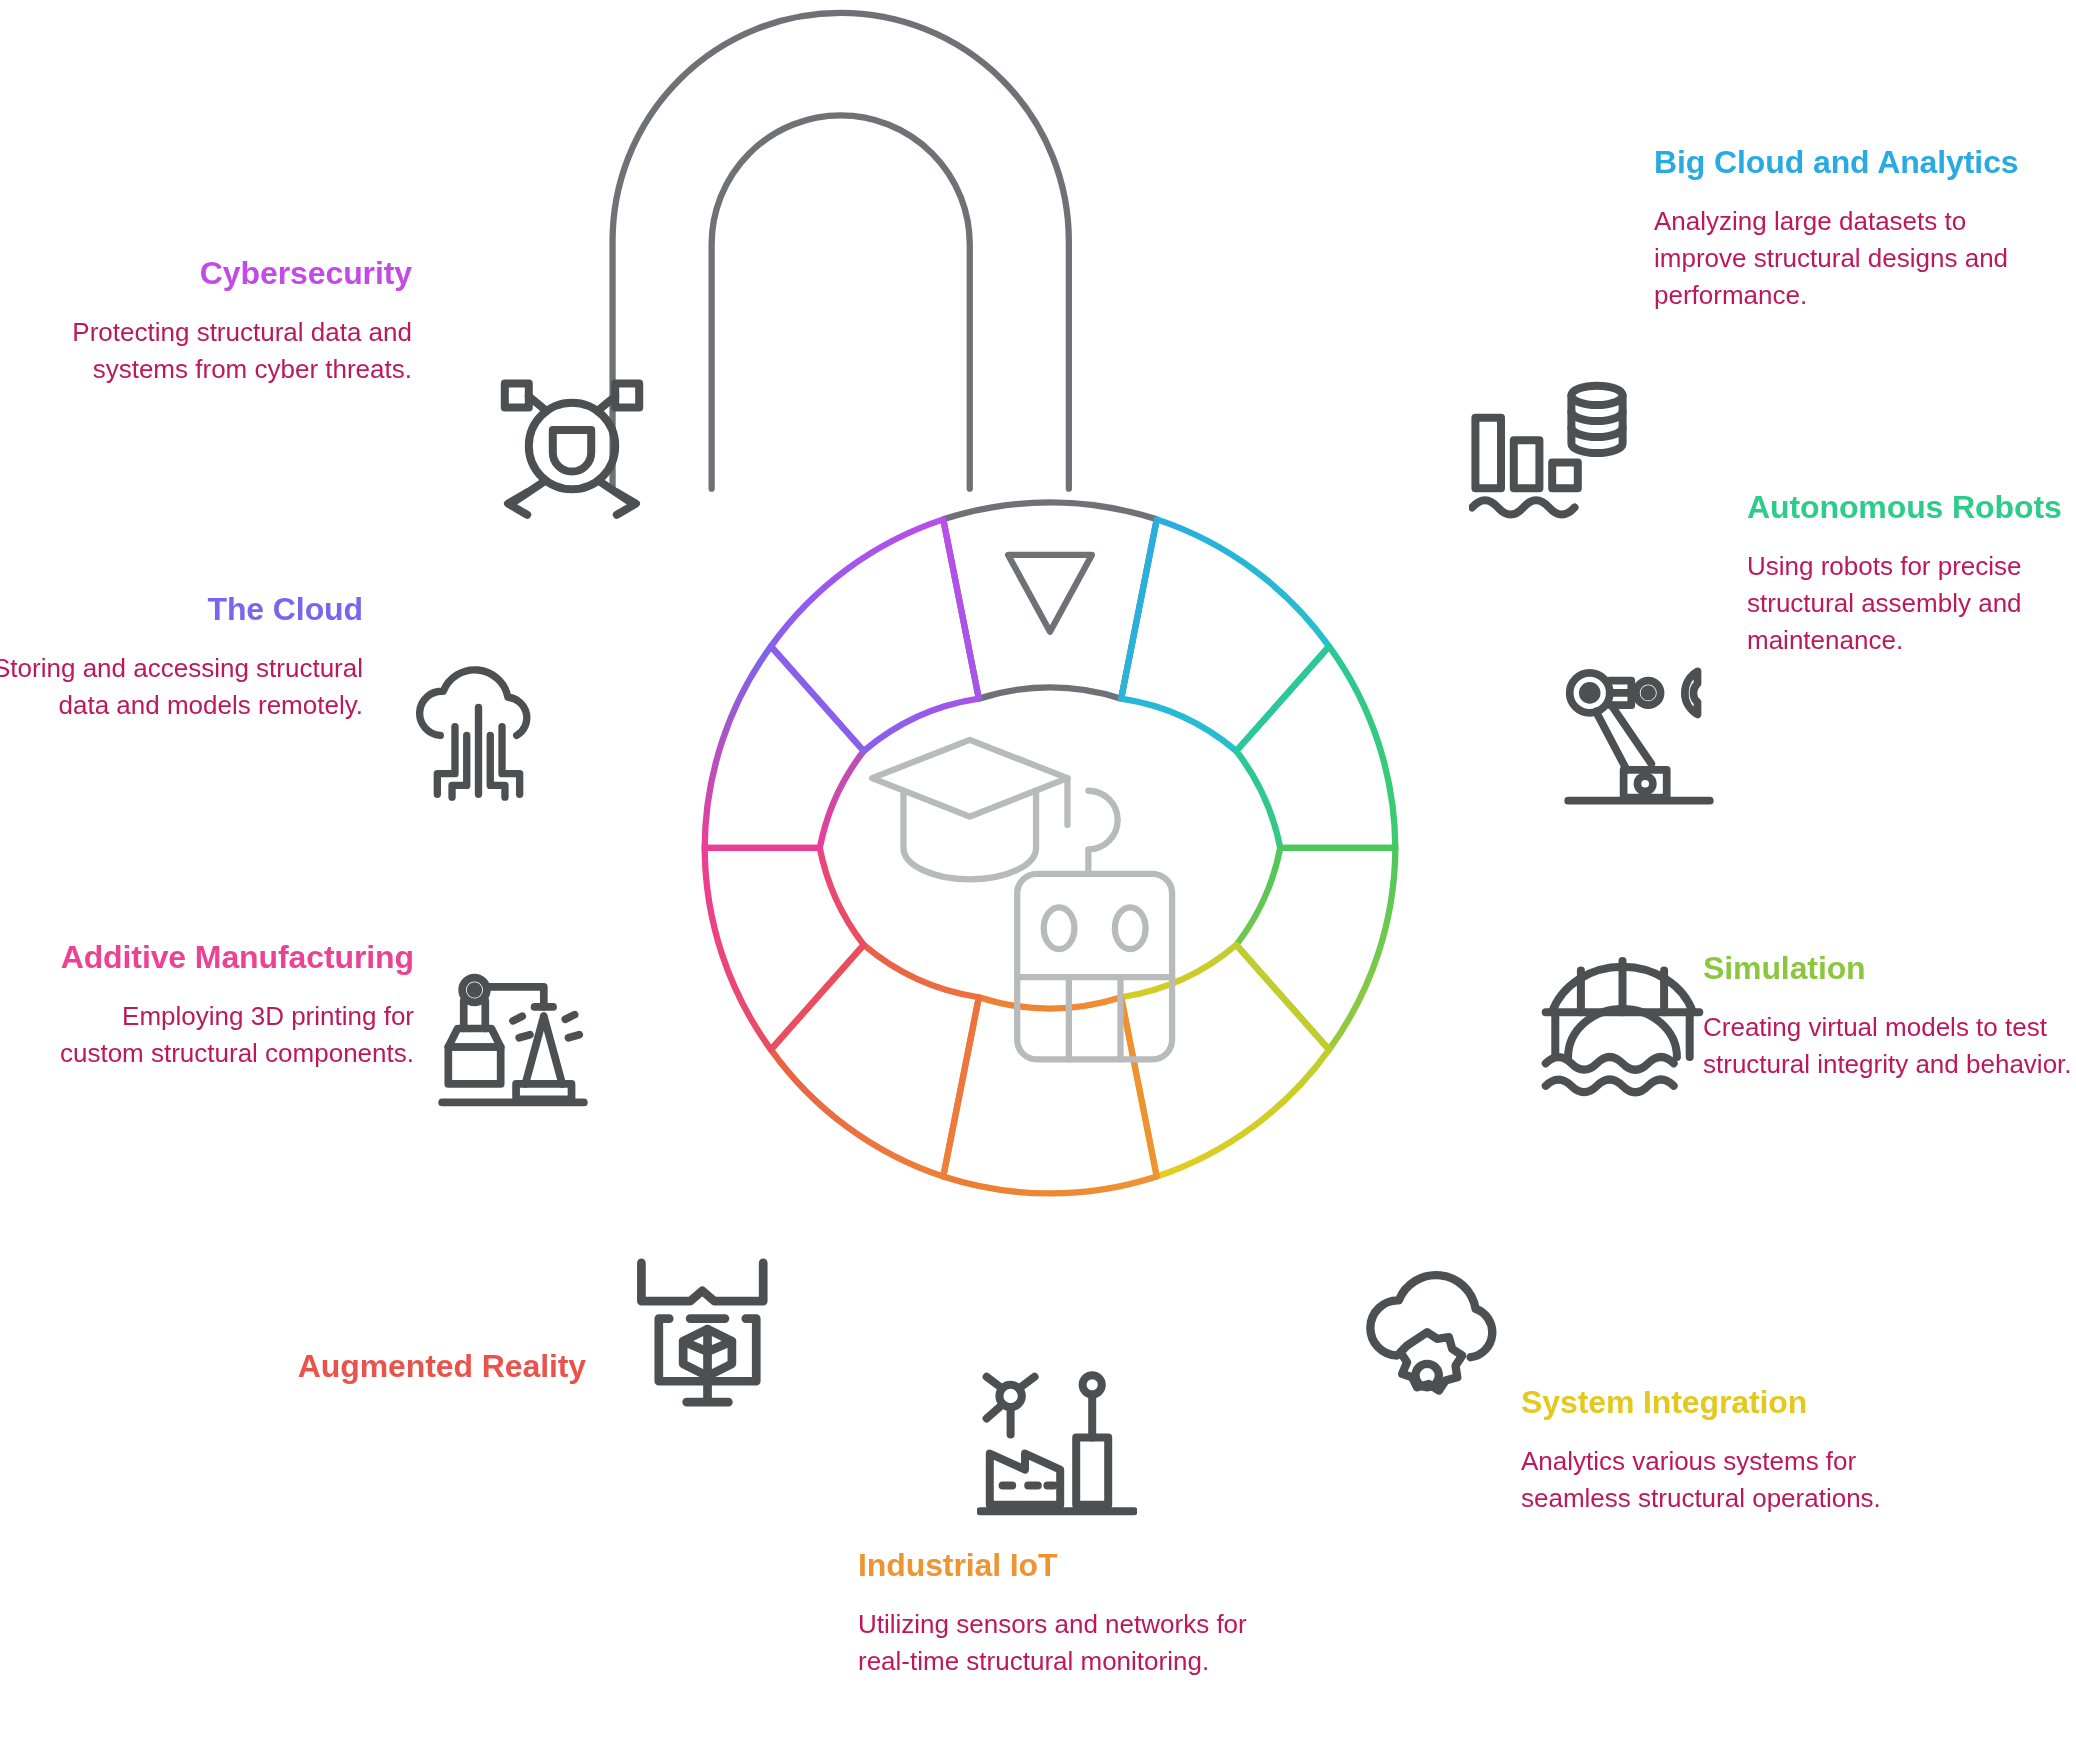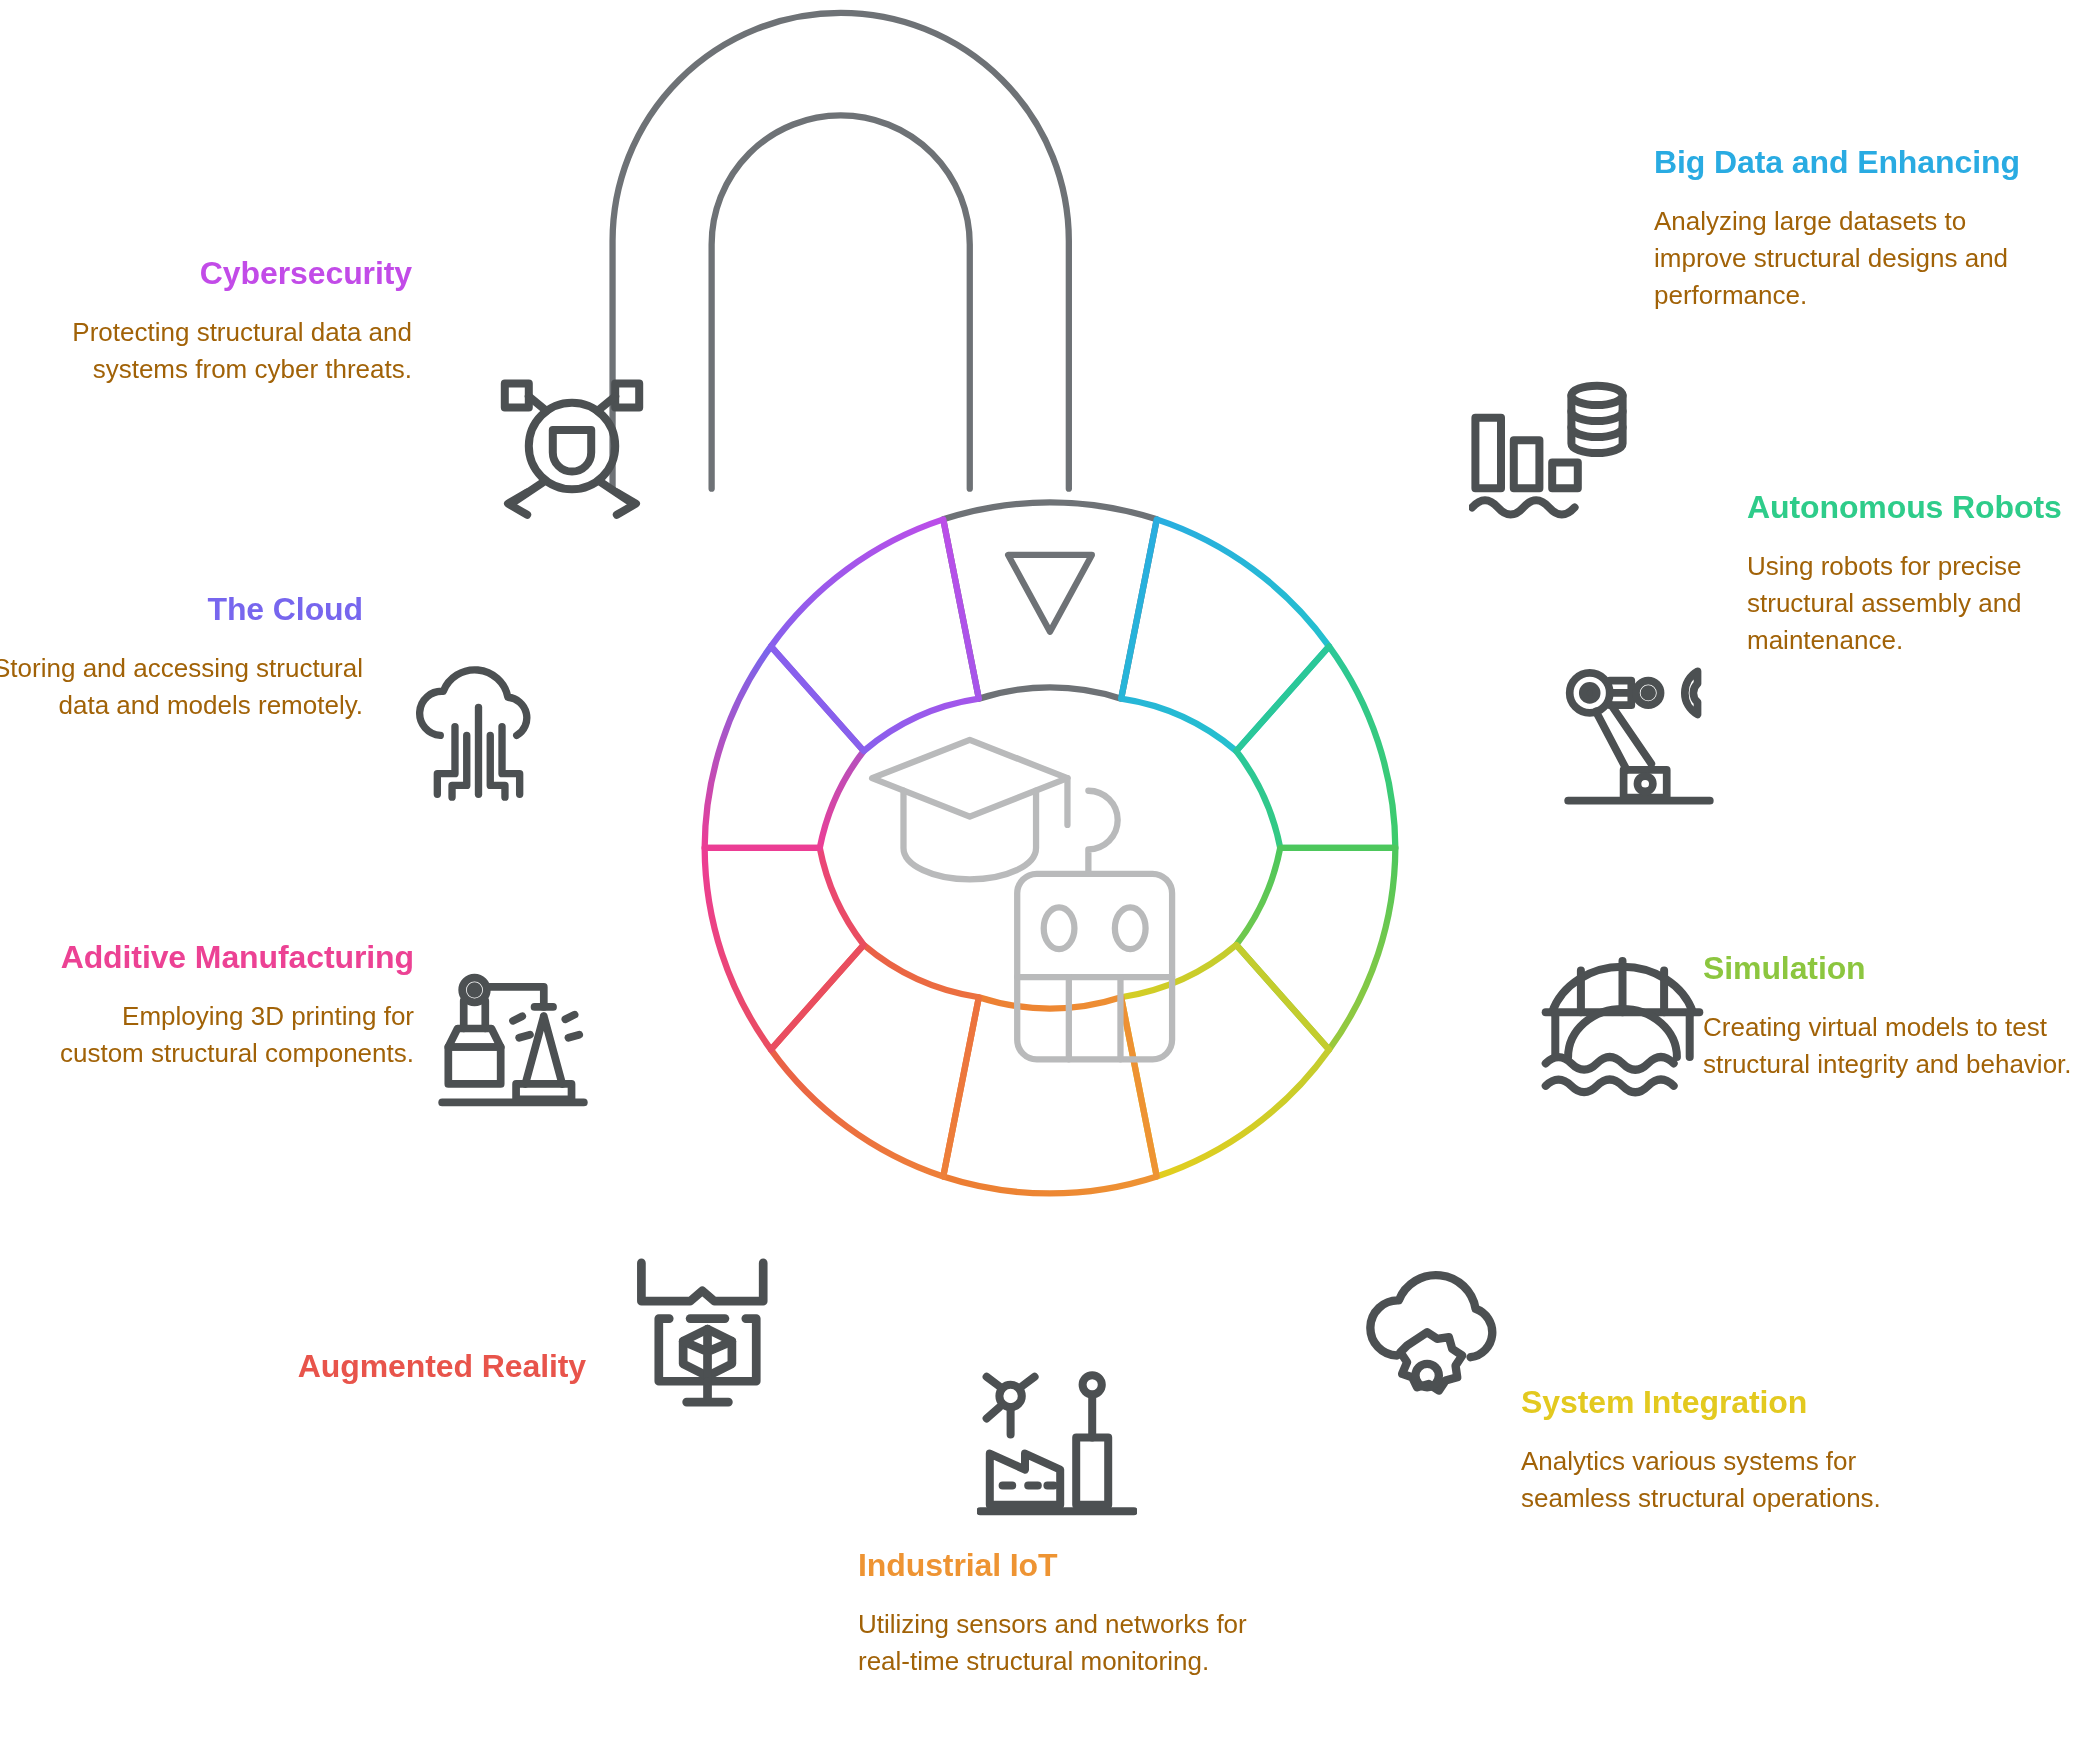--- a/index.html
+++ b/index.html
@@ -27,21 +27,21 @@
   .node .title {
     font-weight: bold;
     font-size: 32px;
     line-height: 1.22;
     margin: 0 0 21px 0;
     letter-spacing: -0.1px;
   }
   .node .desc {
     font-size: 26px;
     line-height: 1.42;
-    color: #a16207;
+    color: #be185d;
     margin: 0;
     font-weight: 400;
   }
   .align-right { text-align: right; }
   .align-left  { text-align: left; }
   .align-center{ text-align: left; }
 
   
   .n-cyber   { left: 42px;   top: 230px;  width: 370px; margin-top: 24px; }
   .n-cloud   { left: -7px;  top: 590px;  width: 370px; }
@@ -197,21 +197,21 @@
     <p class="title" style="color:#8CC63F">Simulation</p>
     <p class="desc">Creating virtual models to test structural integrity and behavior.</p>
   </div>
 
   <div class="node n-robots align-left">
     <p class="title" style="color:#2ECC8A">Autonomous Robots</p>
     <p class="desc">Using robots for precise structural assembly and maintenance.</p>
   </div>
 
   <div class="node n-bigdata align-left">
-    <p class="title" style="color:#29ABE2">Big Data and Enhancing</p>
+    <p class="title" style="color:#29ABE2">Big Cloud and Analytics</p>
     <p class="desc">Analyzing large datasets to improve structural designs and performance.</p>
   </div>
 
   <div class="icon ic-cyber">
     <svg viewBox="0 0 100 100" fill="none" stroke="#4c5052" stroke-width="5" stroke-linecap="round" stroke-linejoin="round">
       <circle cx="50" cy="50" r="27"></circle>
       <path d="M38 40 h24 v14 a12 12 0 0 1 -12 12 a12 12 0 0 1 -12 -12 z"></path>
       <rect x="8" y="11" width="15" height="15"></rect>
       <rect x="77" y="11" width="15" height="15"></rect>
       <path d="M23 19 L34 28"></path>

